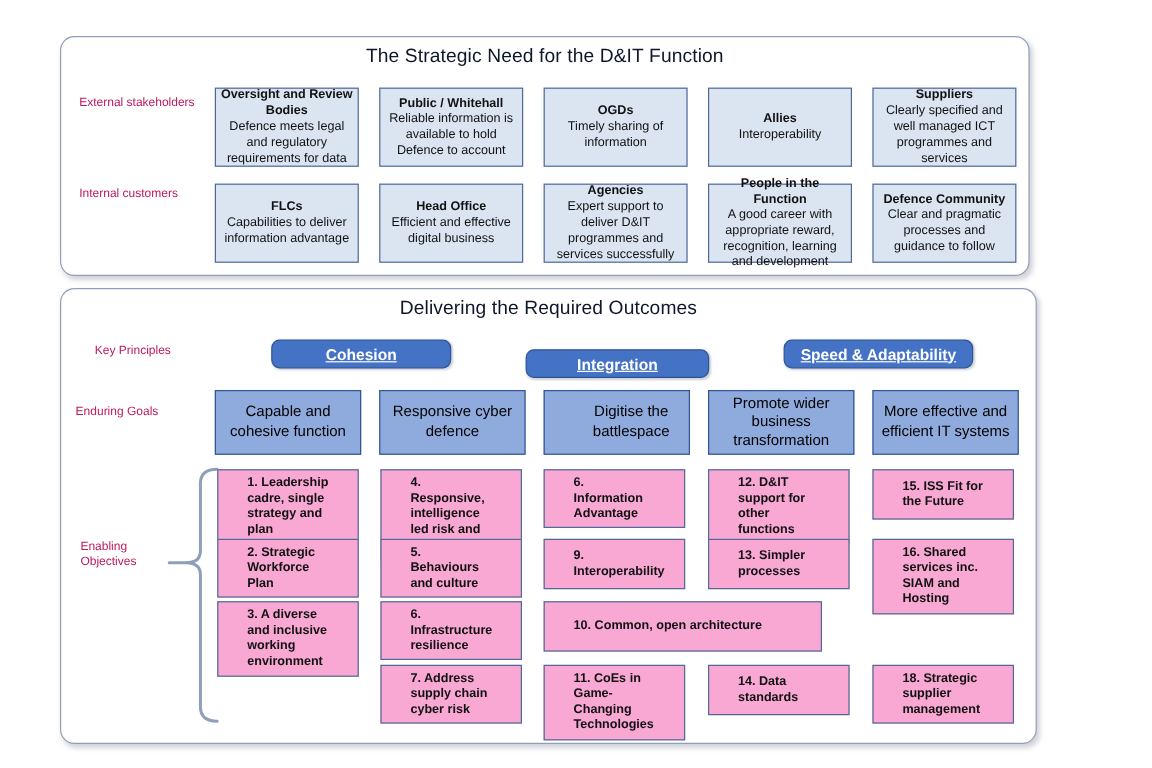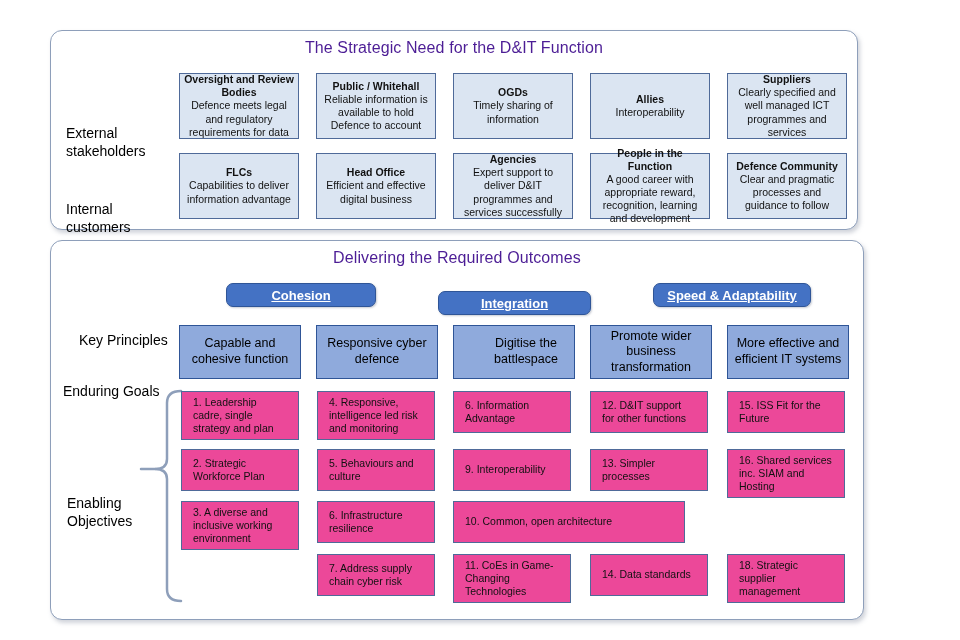--- a/index.html
+++ b/index.html
@@ -6,23 +6,23 @@
   .canvas{
     position:relative;width:960px;height:640px;background:#ffffff;
     font-family:"Liberation Sans",sans-serif;color:#111;overflow:hidden;
   }
   .panel{
     position:absolute;background:#fff;border:1.5px solid #8e9fba;border-radius:12px;
     box-shadow:2px 3px 4px rgba(120,130,150,.35);
   }
   .panel-title{
     position:absolute;left:0;right:0;top:8px;text-align:center;
-    font-size:16px;color:#4c1d95;letter-spacing:.1px;
+    font-size:16px;color:#0f172a;letter-spacing:.1px;
   }
-  .row-label{position:absolute;font-size:14px;line-height:1.3;color:#000000;margin-top:45px;}
+  .row-label{position:absolute;font-size:10px;line-height:1.3;color:#be185d;}
   
   .sbox{
     position:absolute;width:120px;height:66px;background:#dbe5f2;border:1px solid #4f6a99;
     display:flex;flex-direction:column;justify-content:center;align-items:center;
     text-align:center;padding:2px 4px;box-sizing:border-box;
   }
   .sbox-title{font-size:10.5px;font-weight:bold;line-height:1.25;}
   .sbox-body{font-size:10.5px;line-height:1.25;}
   
   .pill{
@@ -31,23 +31,23 @@
     box-sizing:border-box;box-shadow:1px 1px 2px rgba(120,130,150,.4);text-decoration:underline;
   }
   
   .goal{
     position:absolute;width:122px;height:54px;top:84px;background:#8faadc;border:1.5px solid #2f5597;
     display:flex;align-items:center;justify-content:center;text-align:center;
     font-size:12.5px;line-height:1.25;padding:2px 5px;box-sizing:border-box;color:#000;
   }
   
   .obj{
-    position:absolute;width:118px;min-height:42px;background:#ec4899;border:1px solid #4f6a99;
+    position:absolute;width:118px;min-height:42px;background:#f9a8d4;border:1px solid #4f6a99;
     display:flex;flex-direction:column;justify-content:center;
-    font-size:10.5px;line-height:1.25;padding:4px 11px;box-sizing:border-box;text-align:left;
+    font-size:10.5px;line-height:1.25;padding:4px 24px;box-sizing:border-box;text-align:left;font-weight:bold;
   }
   .obj.wide{width:232px;}
   .brace{position:absolute;left:86px;top:146px;}
   
   .tc1{left:128px}.tc2{left:265px}.tc3{left:402px}.tc4{left:539px}.tc5{left:676px}
   .tr1{top:42px}.tr2{top:122px}
   
   .bc1{left:130px}.bc2{left:266px}.bc3{left:402px}.bc4{left:539px}.bc5{left:676px}
   .or1{top:150px}.or2{top:208px}.or3{top:260px}.or4{top:313px}
 </style>

